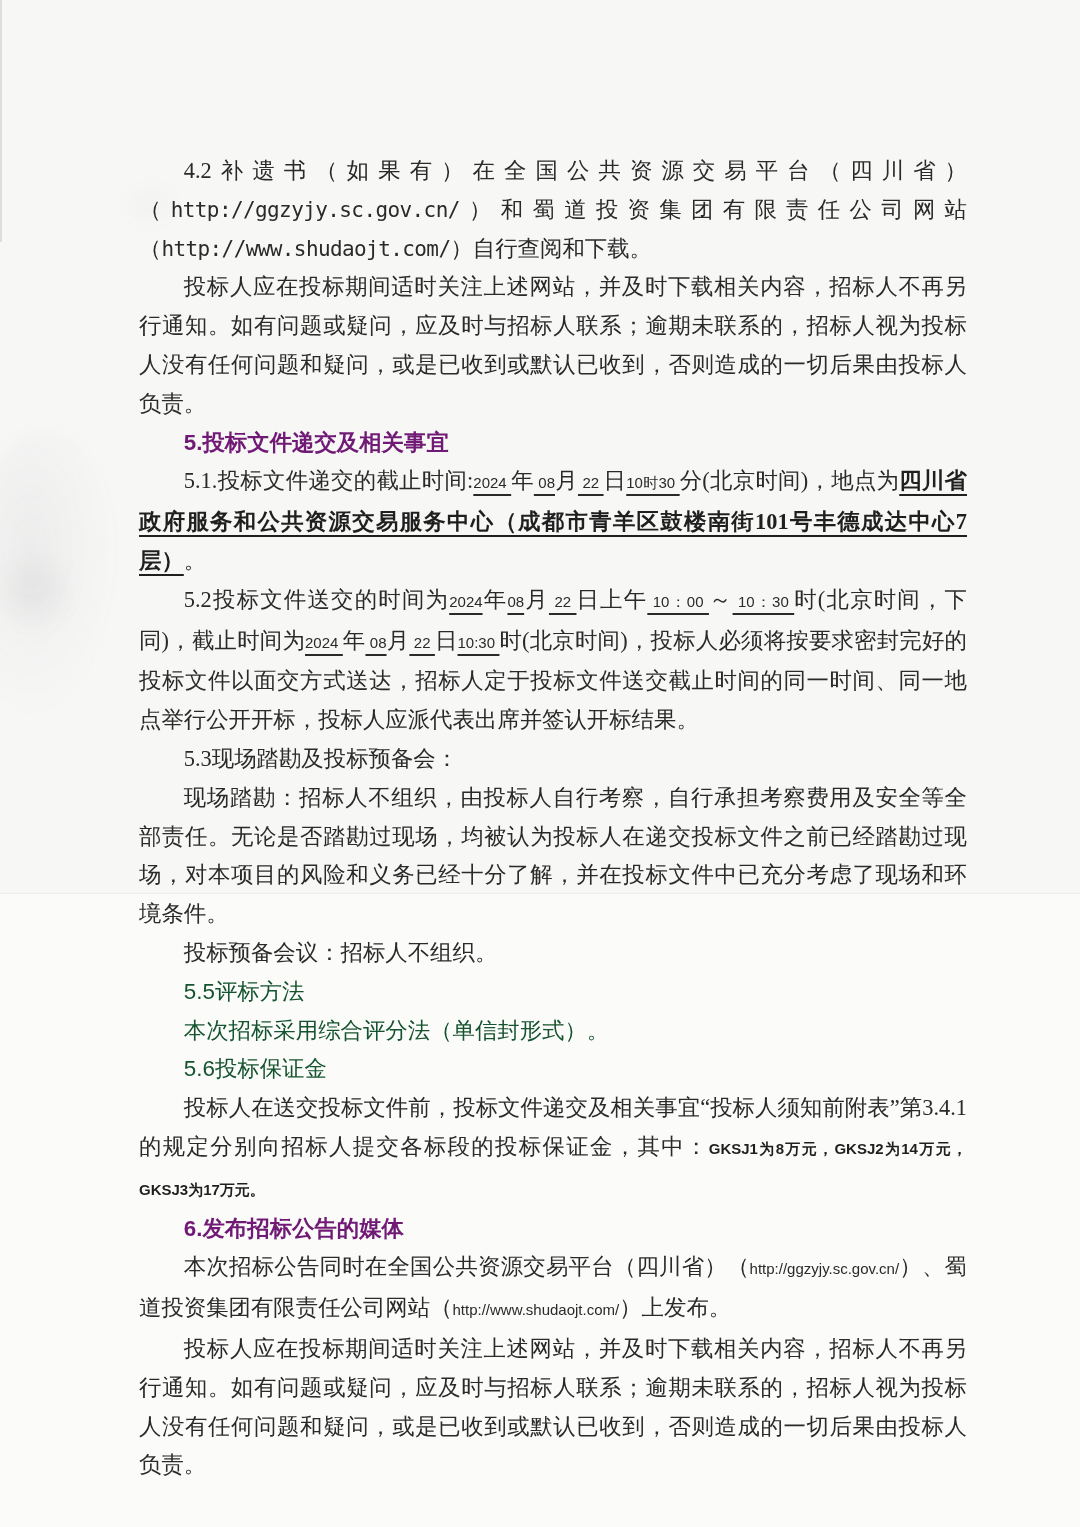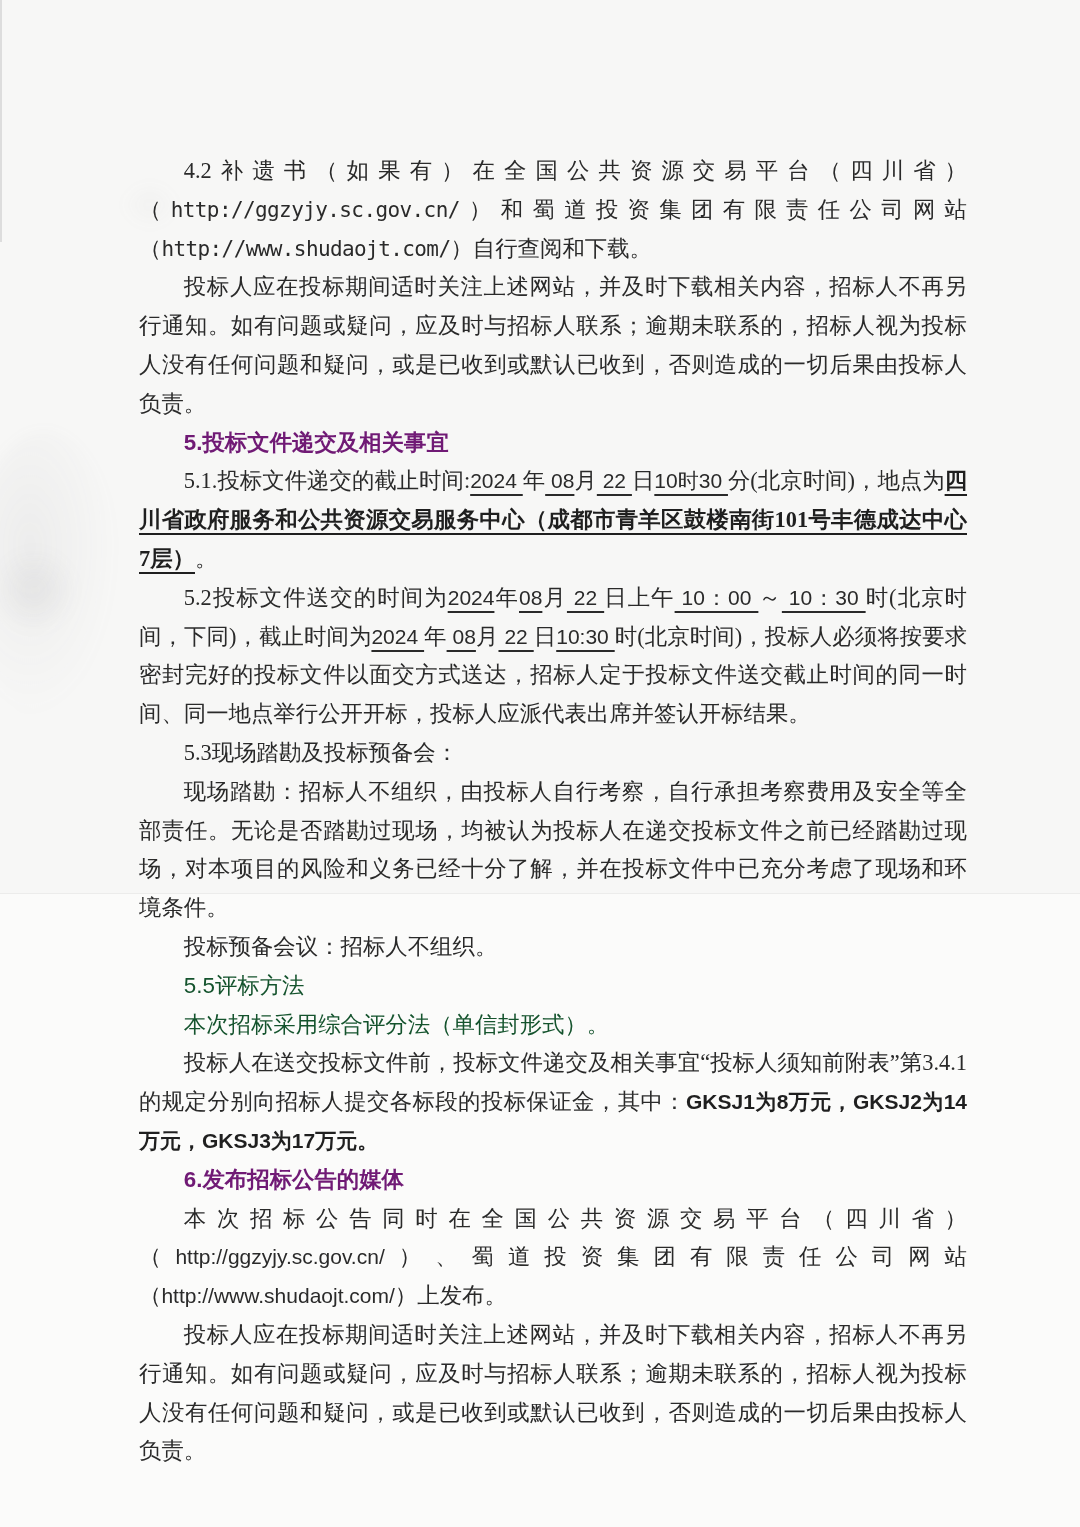--- a/index.html
+++ b/index.html
@@ -69,21 +69,21 @@
     text-underline-offset:6px;
     text-decoration-thickness:1.6px;
   }
   .run-b{font-weight:bold;color:#1f1f1f;}
   .run-mono{
     font-family:"DejaVu Sans Mono","Liberation Mono",monospace;
     font-size:21px;letter-spacing:-0.6px;
   }
   .run-sans{
     font-family:"Liberation Sans","DejaVu Sans",sans-serif;
-    font-size:21px;
+    font-size:15px;
   }
 </style>
 </head>
 <body style="--paper: #fbfbfa; --ink: #2a2a2a;">
 
 <div class="page">
   <div class="scan-band"></div>
   <div class="smudge smudge-1"></div>
   <div class="smudge smudge-2"></div>
   <div class="smudge smudge-3"></div>
@@ -92,18 +92,19 @@
       <p class="body"><span>4.2补遗书（如果有）在全国公共资源交易平台（四川省）（</span><span class="run-mono">http://ggzyjy.sc.gov.cn/</span><span>）和蜀道投资集团有限责任公司网站（</span><span class="run-mono">http://www.shudaojt.com/</span><span>）自行查阅和下载。</span></p>
       <p class="body"><span>投标人应在投标期间适时关注上述网站，并及时下载相关内容，招标人不再另行通知。如有问题或疑问，应及时与招标人联系；逾期未联系的，招标人视为投标人没有任何问题和疑问，或是已收到或默认已收到，否则造成的一切后果由投标人负责。</span></p>
       <p class="heading"><span>5.投标文件递交及相关事宜</span></p>
       <p class="body"><span>5.1.投标文件递交的截止时间:</span><span class="run-u run-sans">2024 </span><span>年</span><span class="run-u run-sans"> 08</span><span>月</span><span class="run-u run-sans"> 22 </span><span>日</span><span class="run-u run-sans">10时30 </span><span>分(北京时间)，地点为</span><span class="run-u run-b">四川省政府服务和公共资源交易服务中心（成都市青羊区鼓楼南街101号丰德成达中心7层）</span><span>。</span></p>
       <p class="body"><span>5.2投标文件送交的时间为</span><span class="run-u run-sans">2024</span><span>年</span><span class="run-u run-sans">08</span><span>月</span><span class="run-u run-sans"> 22 </span><span>日上午</span><span class="run-u run-sans"> 10：00 </span><span>～</span><span class="run-u run-sans"> 10：30 </span><span>时(北京时间，下同)，截止时间为</span><span class="run-u run-sans">2024 </span><span>年</span><span class="run-u run-sans"> 08</span><span>月</span><span class="run-u run-sans"> 22 </span><span>日</span><span class="run-u run-sans">10:30 </span><span>时(北京时间)，投标人必须将按要求密封完好的投标文件以面交方式送达，招标人定于投标文件送交截止时间的同一时间、同一地点举行公开开标，投标人应派代表出席并签认开标结果。</span></p>
       <p class="body"><span>5.3现场踏勘及投标预备会：</span></p>
       <p class="body"><span>现场踏勘：招标人不组织，由投标人自行考察，自行承担考察费用及安全等全部责任。无论是否踏勘过现场，均被认为投标人在递交投标文件之前已经踏勘过现场，对本项目的风险和义务已经十分了解，并在投标文件中已充分考虑了现场和环境条件。</span></p>
       <p class="body"><span>投标预备会议：招标人不组织。</span></p>
       <p class="subheading"><span>5.5评标方法</span></p>
       <p class="sans-body"><span>本次招标采用综合评分法（单信封形式）。</span></p>
+      <p class="subheading"><span>5.6投标保证金</span></p>
       <p class="body"><span>投标人在送交投标文件前，投标文件递交及相关事宜“投标人须知前附表”第3.4.1的规定分别向招标人提交各标段的投标保证金，其中：</span><span class="run-b run-sans">GKSJ1为8万元，GKSJ2为14万元，GKSJ3为17万元。</span></p>
       <p class="heading"><span>6.发布招标公告的媒体</span></p>
       <p class="body"><span>本次招标公告同时在全国公共资源交易平台（四川省）（</span><span class="run-sans">http://ggzyjy.sc.gov.cn/</span><span>）、蜀道投资集团有限责任公司网站（</span><span class="run-sans">http://www.shudaojt.com/</span><span>）上发布。</span></p>
       <p class="body"><span>投标人应在投标期间适时关注上述网站，并及时下载相关内容，招标人不再另行通知。如有问题或疑问，应及时与招标人联系；逾期未联系的，招标人视为投标人没有任何问题和疑问，或是已收到或默认已收到，否则造成的一切后果由投标人负责。</span></p>
     </main>
 </div>
 
 </body></html>

